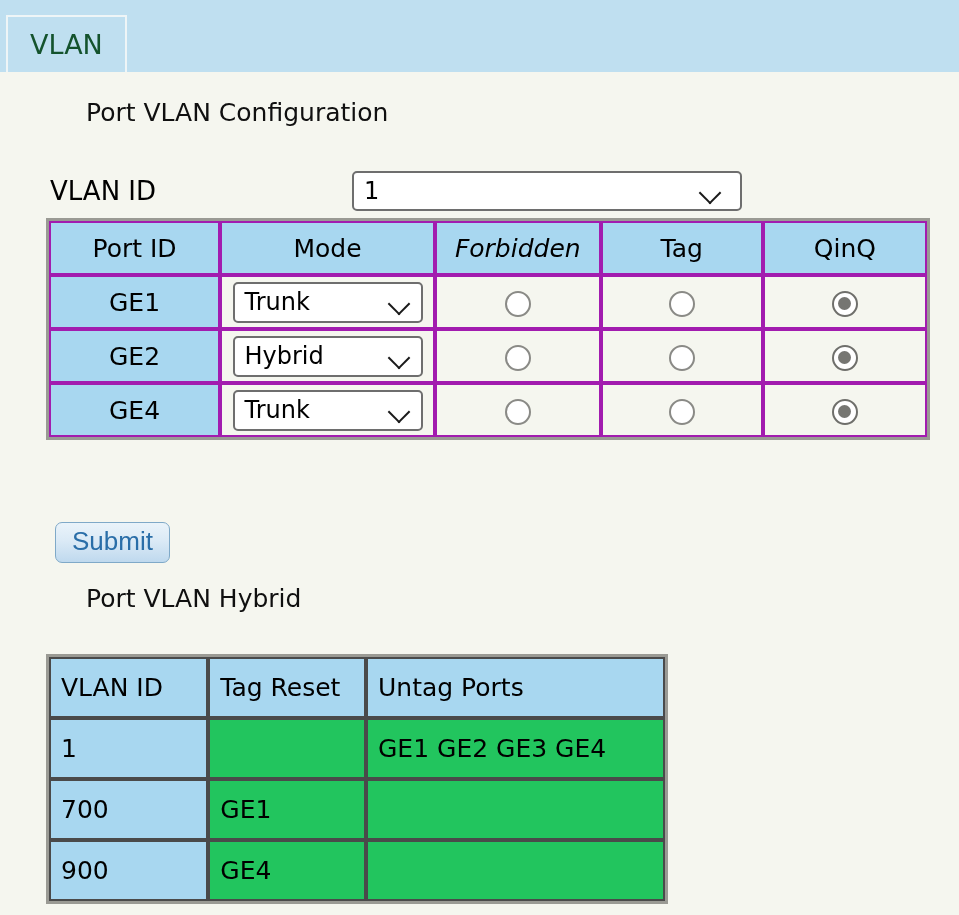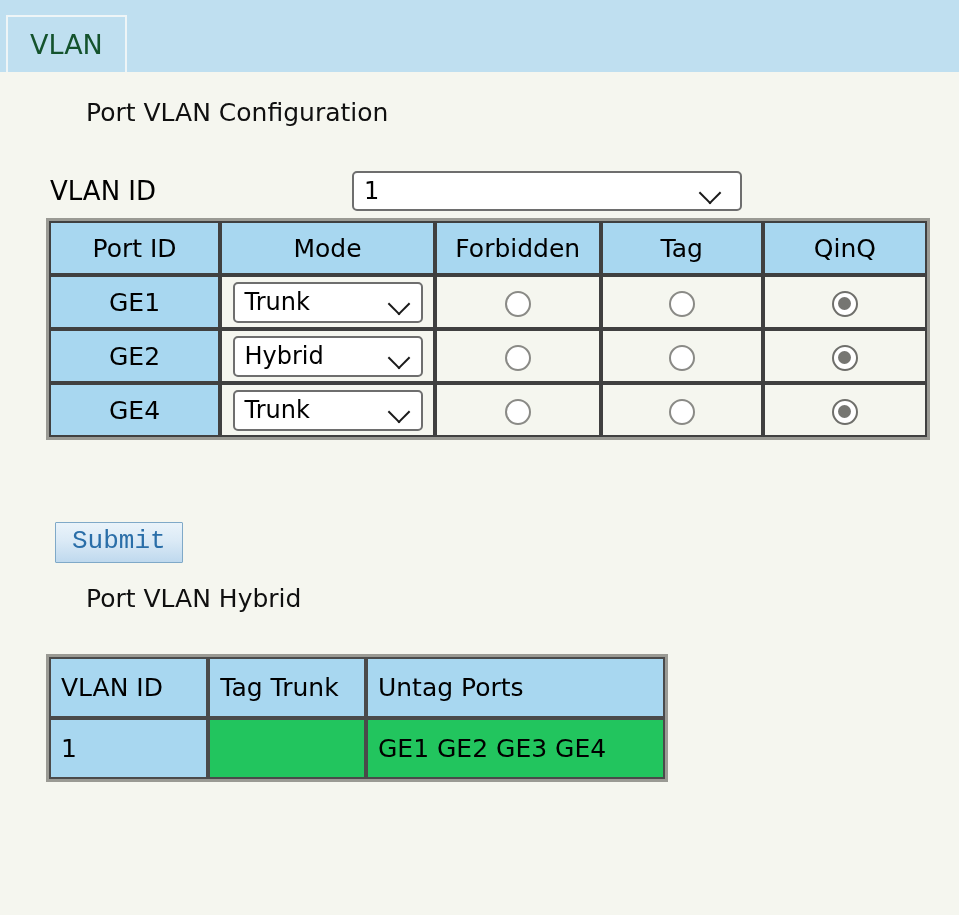--- a/index.html
+++ b/index.html
@@ -117,39 +117,39 @@
     left: 46px;
     top: 218px;
     width: 884px;
     border-collapse: separate;
     border-spacing: 0;
     background: #f5f6ef;
     border: 3px solid #9a9a94;
     box-sizing: border-box;
   }
   .cfg-table td, .cfg-table th {
-    border: 2px solid #404040;
+    border: 2px solid #a21caf;
     padding: 0;
     margin: 0;
     height: 54px;
     box-sizing: border-box;
     text-align: center;
     vertical-align: middle;
     font-size: 25px;
     font-weight: normal;
     font-family: "DejaVu Sans", sans-serif;
     color: #000;
     background: #f5f6ef;
   }
   .cfg-table th { background: #a8d7f0; }
   .cfg-table td.portid { background: #a8d7f0; }
 
   .col-port   { width: 172px; }
   .col-mode   { width: 215px; }
-  .col-forbid { width: 166px; }
+  .col-forbid { width: 166px; font-style: italic; }
   .col-tag    { width: 163px; }
   .col-untag  { width: 165px; }
 
   .mode-select {
     width: 190px;
     height: 41px;
     margin: 0 auto;
     box-sizing: border-box;
     background: #ffffff;
     border: 2px solid #6e6e6e;
@@ -200,25 +200,25 @@
     left: 55px;
     top: 522px;
     display: flex;
     gap: 12px;
   }
   .btn {
     background: linear-gradient(to bottom, #eaf3fa 0%, #dbeaf6 45%, #bfd9ee 100%);
     border: 1px solid #7fa9c8;
     color: #2a6ea8;
     font-size: 26px;
-    font-family: Liberation Mono, monospace;
+    font-family: Liberation Sans, sans-serif;
     padding: 4px 16px 6px 16px;
     cursor: pointer;
     line-height: 1.1;
-    border-radius: 1px;
+    border-radius: 7px;
   }
 
   
   .vt-table {
     position: absolute;
     left: 46px;
     top: 654px;
     width: 622px;
     border-collapse: separate;
     border-spacing: 0;
@@ -318,24 +318,34 @@
 <div class="btnrow">
   <button class="btn">Submit</button>
 </div>
 
 <div class="heading" id="h-table">Port VLAN Hybrid</div>
 
 <table class="vt-table">
   <thead>
     <tr>
       <th class="vt-col-vid">VLAN ID</th>
-      <th class="vt-col-tag">Tag Trunk</th>
+      <th class="vt-col-tag">Tag Reset</th>
       <th class="vt-col-untag">Untag Ports</th>
     </tr>
   </thead>
   <tbody>
     <tr>
       <td class="vid">1</td>
       <td></td>
       <td>GE1 GE2 GE3 GE4</td>
     </tr>
+    <tr>
+      <td class="vid">700</td>
+      <td>GE1</td>
+      <td></td>
+    </tr>
+    <tr>
+      <td class="vid">900</td>
+      <td>GE4</td>
+      <td></td>
+    </tr>
   </tbody>
 </table>
 
 </body></html>

